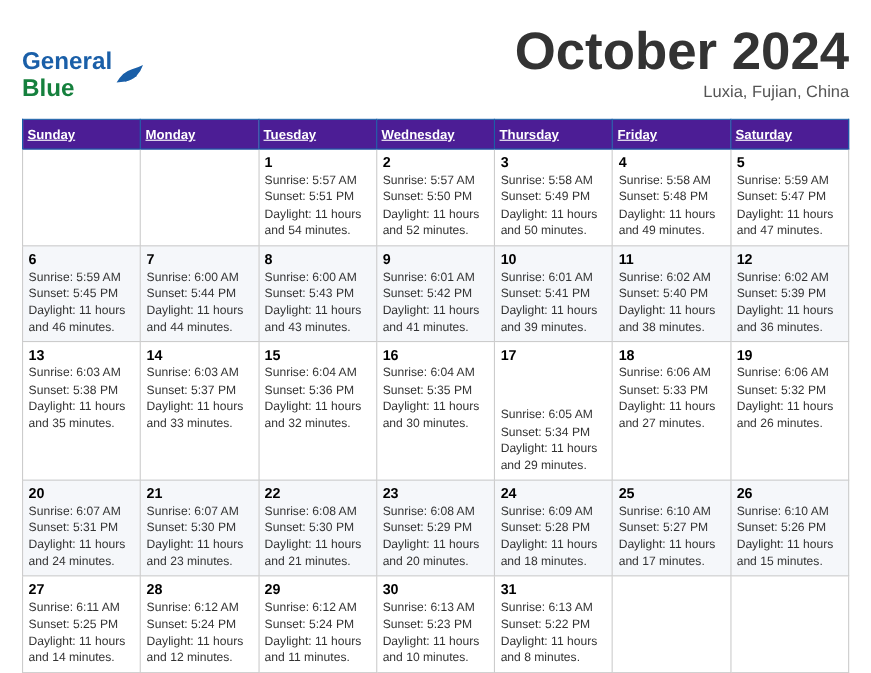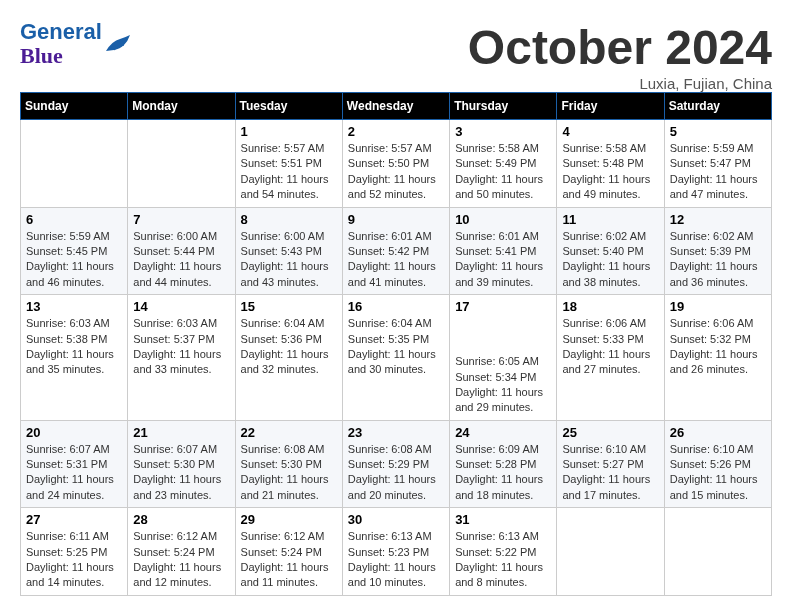--- a/index.html
+++ b/index.html
@@ -6,21 +6,22 @@
     body {
       font-family: Arial, sans-serif;
       background: #fff;
       width: 792px;
       min-height: 612px;
       padding: 20px;
     }
     .header {
       display: flex;
       justify-content: space-between;
-      align-items: flex-start;
+      align-items: flex-end;
+      margin-bottom: 16px;
     }
     .logo {
       display: flex;
       align-items: center;
       gap: 2px;
     }
     .logo-text {
       font-size: 22px;
       font-weight: bold;
       color: #333;
@@ -45,27 +46,28 @@
     .title-location {
       font-size: 15px;
       color: #555;
     }
     table {
       width: 100%;
       border-collapse: collapse;
       font-size: 11px;
     }
     thead th {
-      background-color: #000000;
+      background-color: #4c1d95;
       color: #fff;
       padding: 6px 4px;
       text-align: left;
       font-size: 12px;
       font-weight: bold;
       border: 1px solid #1a5fa8;
+      text-decoration: underline;
     }
     td {
       border: 1px solid #ccc;
       padding: 4px 5px;
       vertical-align: top;
       height: 80px;
       width: 14.28%;
     }
     .day-num {
       font-weight: bold;
@@ -88,21 +90,21 @@
     }
   </style>
 </head>
 <body>
 
 <div class="header">
   <div class="logo">
     <div>
       <div style="display:flex;align-items:center;">
         <div class="logo-text">
-          <span>General</span><br><span style="color:#4c1d95;font-family:Liberation Serif, serif;">Blue</span>
+          <span>General</span><br><span style="color:#15803d;">Blue</span>
         </div>
         <svg class="logo-bird" viewBox="0 0 28 22" xmlns="http://www.w3.org/2000/svg">
           <path d="M2,18 Q8,8 16,6 Q22,4 26,2 Q24,8 20,12 Q16,16 10,17 Z" fill="#1a5fa8"></path>
           <path d="M10,17 Q14,13 20,12" stroke="#1a5fa8" stroke-width="1" fill="none"></path>
         </svg>
       </div>
     </div>
   </div>
   <div class="title-block">
     <div class="title-month">October 2024</div>

